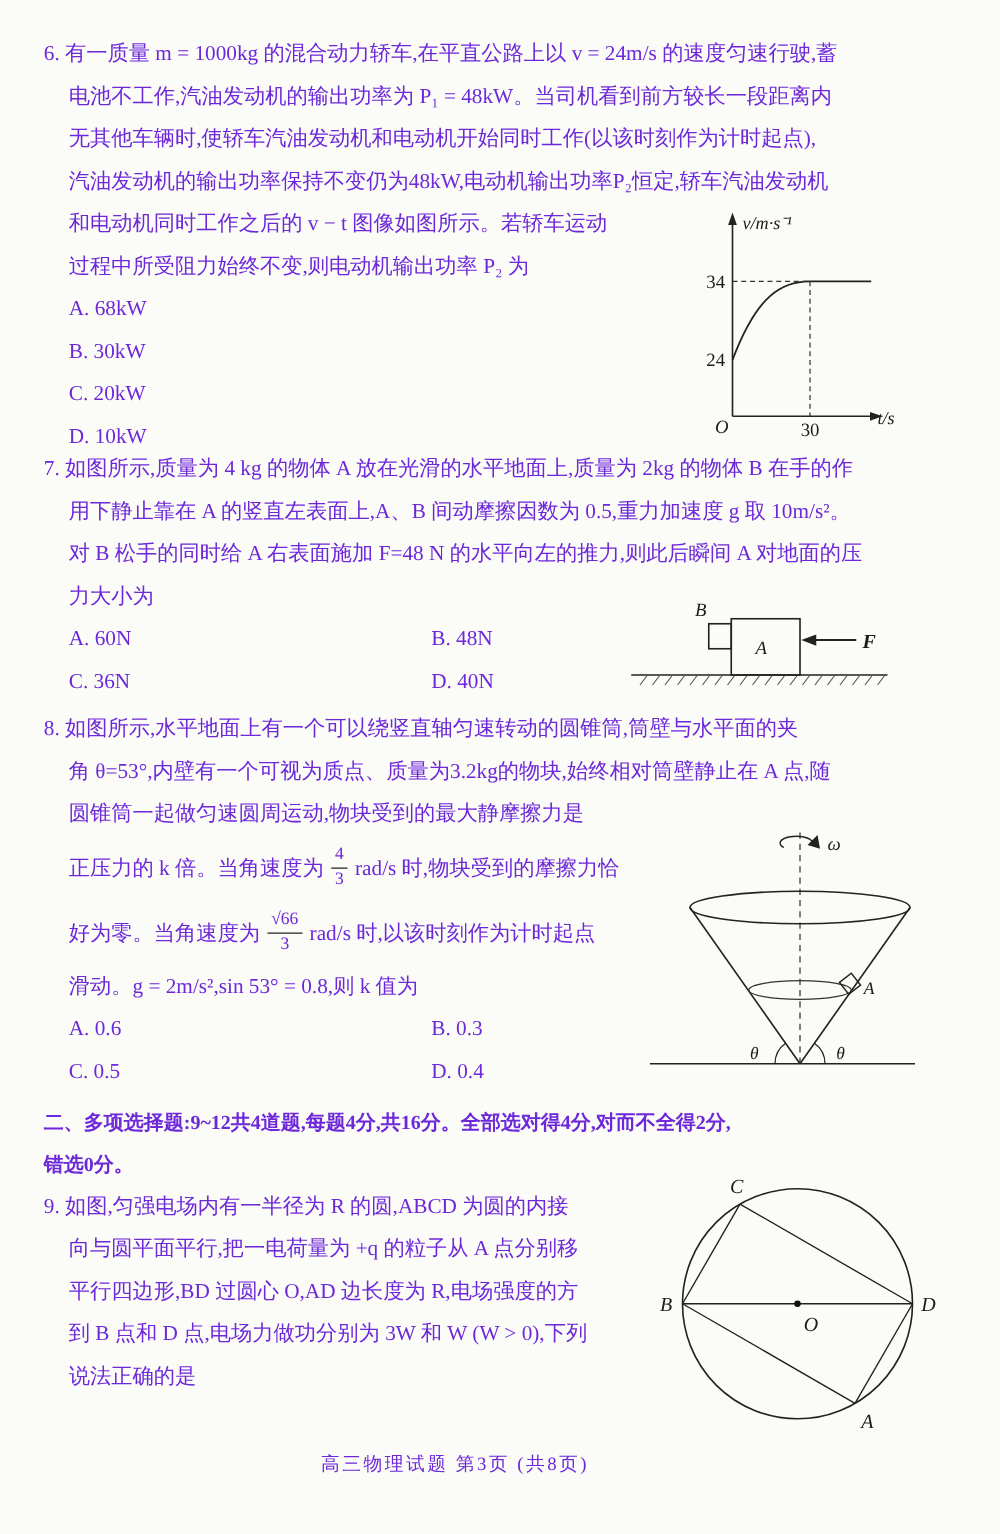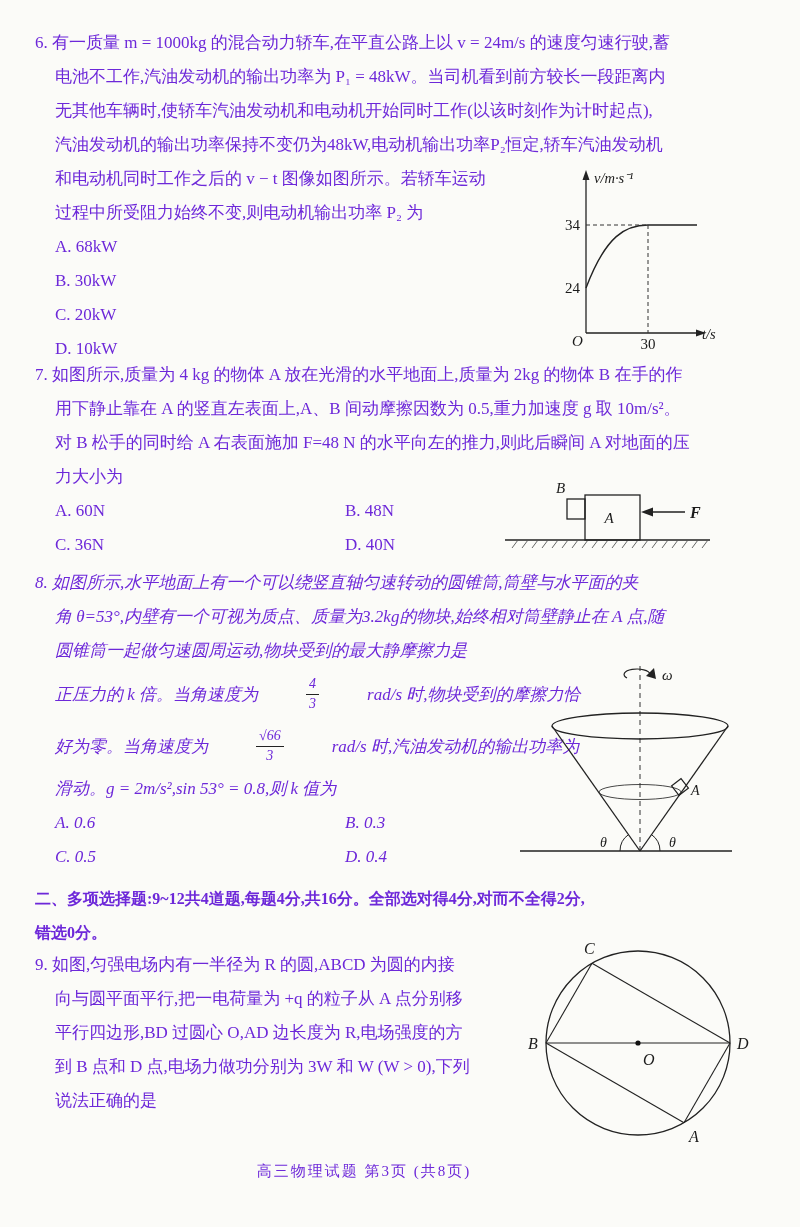--- a/index.html
+++ b/index.html
@@ -5,21 +5,21 @@
   * { margin:0; padding:0; box-sizing:border-box; }
   html,body { background:#e9e9e7; }
   .page {
     position:relative; width:800px; height:1227px; margin:0 auto;
     background:#fbfbf8; color:#6d28d9;
     font-family:"Liberation Serif", serif; overflow:hidden;
   }
   .q { position:absolute; font-size:17px; }
   .line { height:34px; line-height:34px; white-space:nowrap; padding-left:20px; }
   .line.first { padding-left:0; }
-  .fline { height:52px; display:flex; align-items:center; white-space:nowrap; padding-left:20px;gap:42px; }
+  .fline { height:52px; display:flex; align-items:center; white-space:nowrap; padding-left:20px; }
   .frac { display:inline-flex; flex-direction:column; align-items:center;
           line-height:1.15; font-size:14px; margin:0 6px; }
   .frac .num { padding:0 3px 1px; border-bottom:1.2px solid #222; }
   .frac .den { padding-top:1px; }
   .optrow { position:relative; height:34px; }
   .optrow span { position:absolute; top:0; height:34px; line-height:34px;text-align:right; }
   .optrow .o1 { left:20px; }
   .optrow .o2 { left:310px; }
   .sec .line { padding-left:0; font-weight:bold; font-size:16px; }
   .fig { position:absolute; }
@@ -81,39 +81,39 @@
     <path d="M12 71 L18 63 M22 71 L28 63 M32 71 L38 63 M42 71 L48 63 M52 71 L58 63 M62 71 L68 63 M72 71 L78 63 M82 71 L88 63 M92 71 L98 63 M102 71 L108 63 M112 71 L118 63 M122 71 L128 63 M132 71 L138 63 M142 71 L148 63 M152 71 L158 63 M162 71 L168 63 M172 71 L178 63 M182 71 L188 63 M192 71 L198 63 M202 71 L208 63" stroke="#555" stroke-width="0.9" fill="none"></path>
     <rect x="85" y="18" width="55" height="45" fill="none" stroke="#222" stroke-width="1.3"></rect>
     <text x="109" y="46" font-size="15" font-style="italic" text-anchor="middle">A</text>
     <rect x="67" y="22" width="18" height="20" fill="none" stroke="#222" stroke-width="1.3"></rect>
     <text x="56" y="16" font-size="15" font-style="italic">B</text>
     <line x1="185" y1="35" x2="148" y2="35" stroke="#222" stroke-width="1.6"></line>
     <polygon points="141,35 153,30.5 153,39.5" fill="#222"></polygon>
     <text x="190" y="41" font-size="16" font-style="italic" font-weight="bold">F</text>
   </svg>
 
-  <section class="q" style="left:35px; top:566px; width:750px;font-style:italic;">
+  <section class="q" style="left:35px; top:566px; width:750px;">
     <div class="line first">8. 如图所示,水平地面上有一个可以绕竖直轴匀速转动的圆锥筒,筒壁与水平面的夹</div>
     <div class="line">角 θ=53°,内壁有一个可视为质点、质量为3.2kg的物块,始终相对筒壁静止在 A 点,随</div>
     <div class="line">圆锥筒一起做匀速圆周运动,物块受到的最大静摩擦力是</div>
     <div class="fline">
       <span>正压力的 k 倍。当角速度为</span>
       <span class="frac">
         <span class="num">4</span>
         <span class="den">3</span>
       </span>
       <span>rad/s 时,物块受到的摩擦力恰</span>
     </div>
     <div class="fline">
       <span>好为零。当角速度为</span>
       <span class="frac">
         <span class="num">√66</span>
         <span class="den">3</span>
       </span>
-      <span>rad/s 时,汽油发动机的输出功率为</span>
+      <span>rad/s 时,以该时刻作为计时起点</span>
     </div>
     <div class="line">滑动。g = 2m/s²,sin 53° = 0.8,则 k 值为</div>
     <div class="optrow">
       <span class="o1">A. 0.6</span>
       <span class="o2">B. 0.3</span>
     </div>
     <div class="optrow">
       <span class="o1">C. 0.5</span>
       <span class="o2">D. 0.4</span>
     </div>

